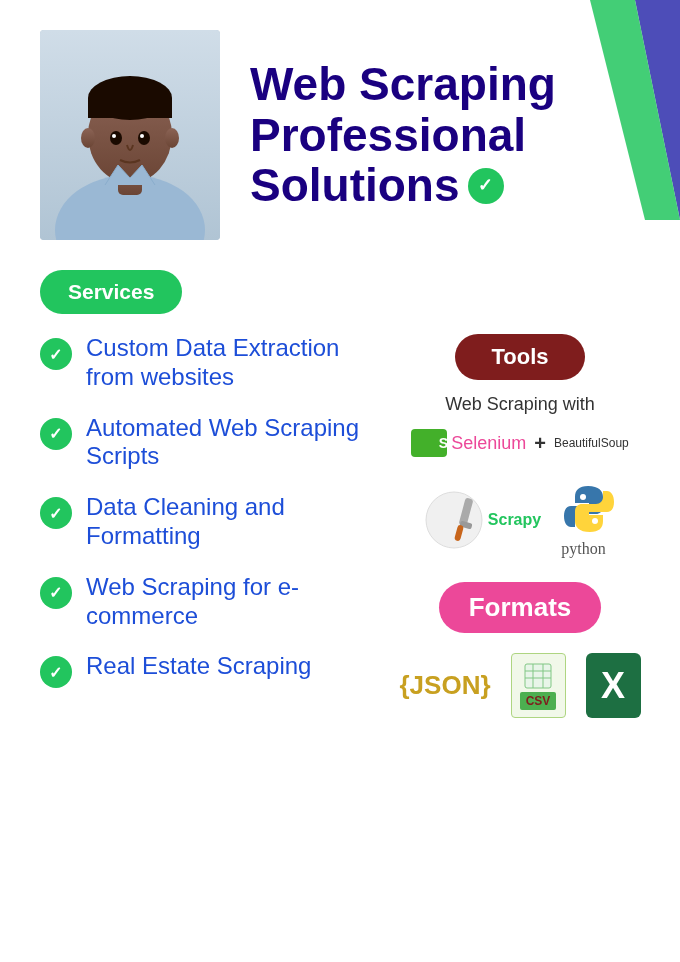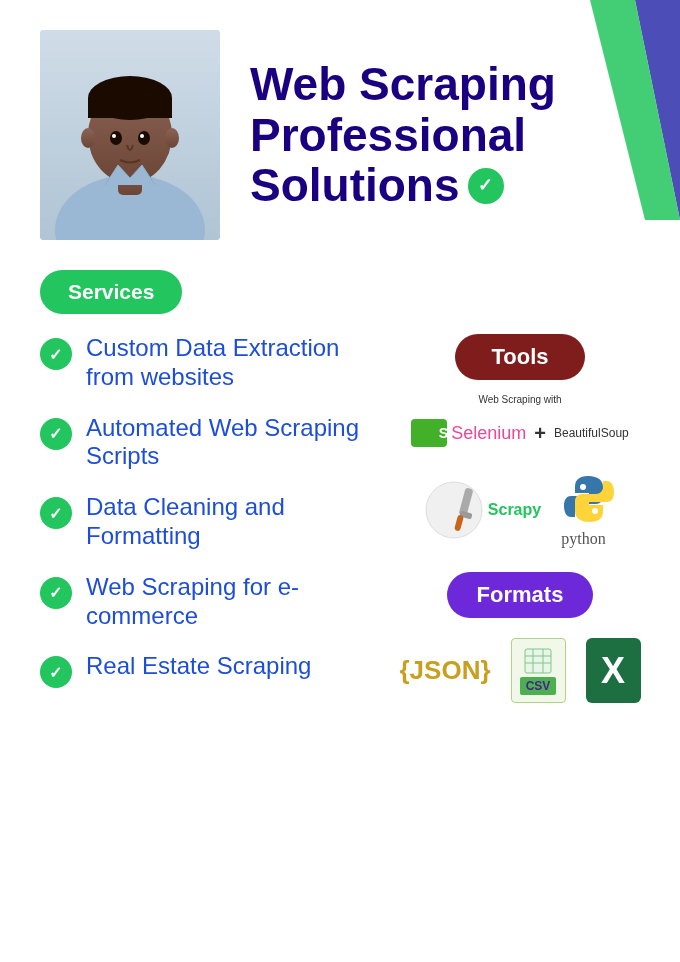--- a/index.html
+++ b/index.html
@@ -136,21 +136,21 @@
       background: #7f1d1d;
       color: white;
       font-size: 22px;
       font-weight: 800;
       padding: 10px 36px;
       border-radius: 30px;
       margin-bottom: 4px;
     }
 
     .tools-subtitle {
-      font-size: 10px;
+      font-size: 18px;
       color: #333;
       text-align: left;
       margin-bottom: 4px;
     }
 
     .selenium-row {
       display: flex;
       align-items: center;
       gap: 8px;
       margin-bottom: 14px;
@@ -227,23 +227,23 @@
     }
 
     .python-label {
       font-size: 16px;
       font-weight: 400;
       color: #555;
     }
 
     .formats-badge {
       display: inline-block;
-      background: #6d28d9;
-      color: white;
-      font-size: 22px;
+      background: #ec4899;
+      color: white;
+      font-size: 26px;
       font-weight: 800;
       padding: 10px 30px;
       border-radius: 30px;
       margin-bottom: 10px;
     }
 
     .formats-row {
       display: flex;
       align-items: center;
       gap: 20px;
@@ -416,21 +416,21 @@
       </div>
 
       <div style="display:flex;flex-direction:column;align-items:center;justify-content:center;width:55px;height:65px;border:1px solid #aed581;border-radius:4px;background:#f1f8e9;">
         <svg width="30" height="28" viewBox="0 0 30 28">
           <rect x="2" y="2" width="26" height="24" rx="2" fill="#e8f5e9" stroke="#81c784" stroke-width="1"></rect>
           <line x1="10" y1="2" x2="10" y2="26" stroke="#81c784" stroke-width="1"></line>
           <line x1="20" y1="2" x2="20" y2="26" stroke="#81c784" stroke-width="1"></line>
           <line x1="2" y1="9" x2="28" y2="9" stroke="#81c784" stroke-width="1"></line>
           <line x1="2" y1="16" x2="28" y2="16" stroke="#81c784" stroke-width="1"></line>
         </svg>
-        <span style="font-size:12px;font-weight:800;color:#4c1d95;background:#4caf50;padding:2px 6px;border-radius:2px;margin-top:2px;">CSV</span>
+        <span style="font-size:12px;font-weight:800;color:#7f1d1d;background:#4caf50;padding:2px 6px;border-radius:2px;margin-top:2px;">CSV</span>
       </div>
 
       <div style="width:55px;height:65px;background:#1d6f42;border-radius:6px;display:flex;align-items:center;justify-content:center;">
         <span style="font-size:36px;font-weight:900;color:white;font-family:Arial,sans-serif;">X</span>
       </div>
     </div>
 
   </div>
 </div>
 

